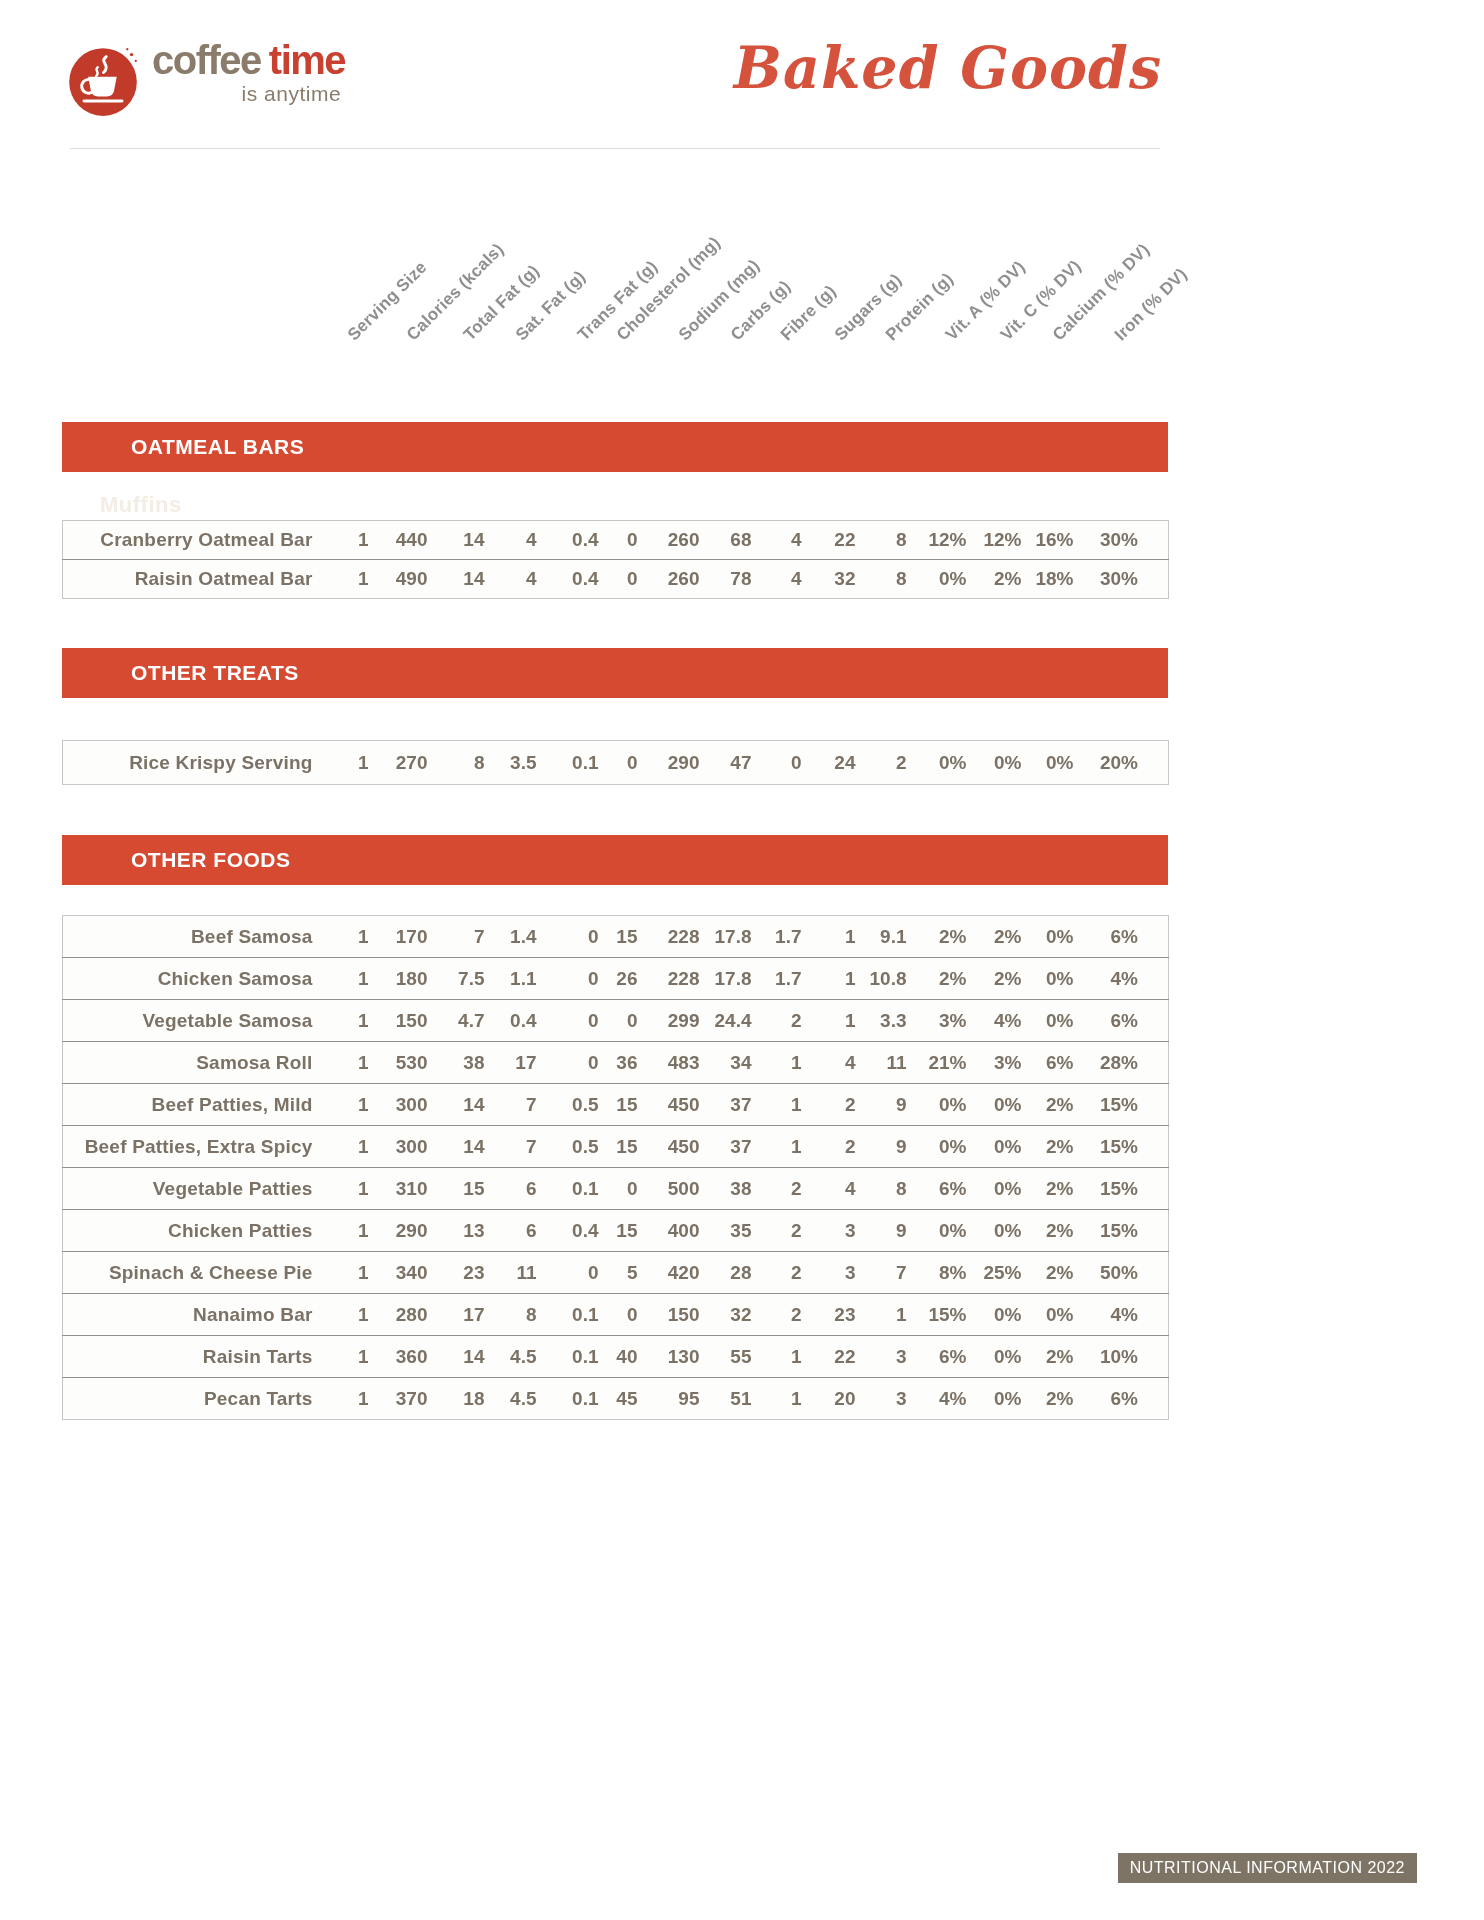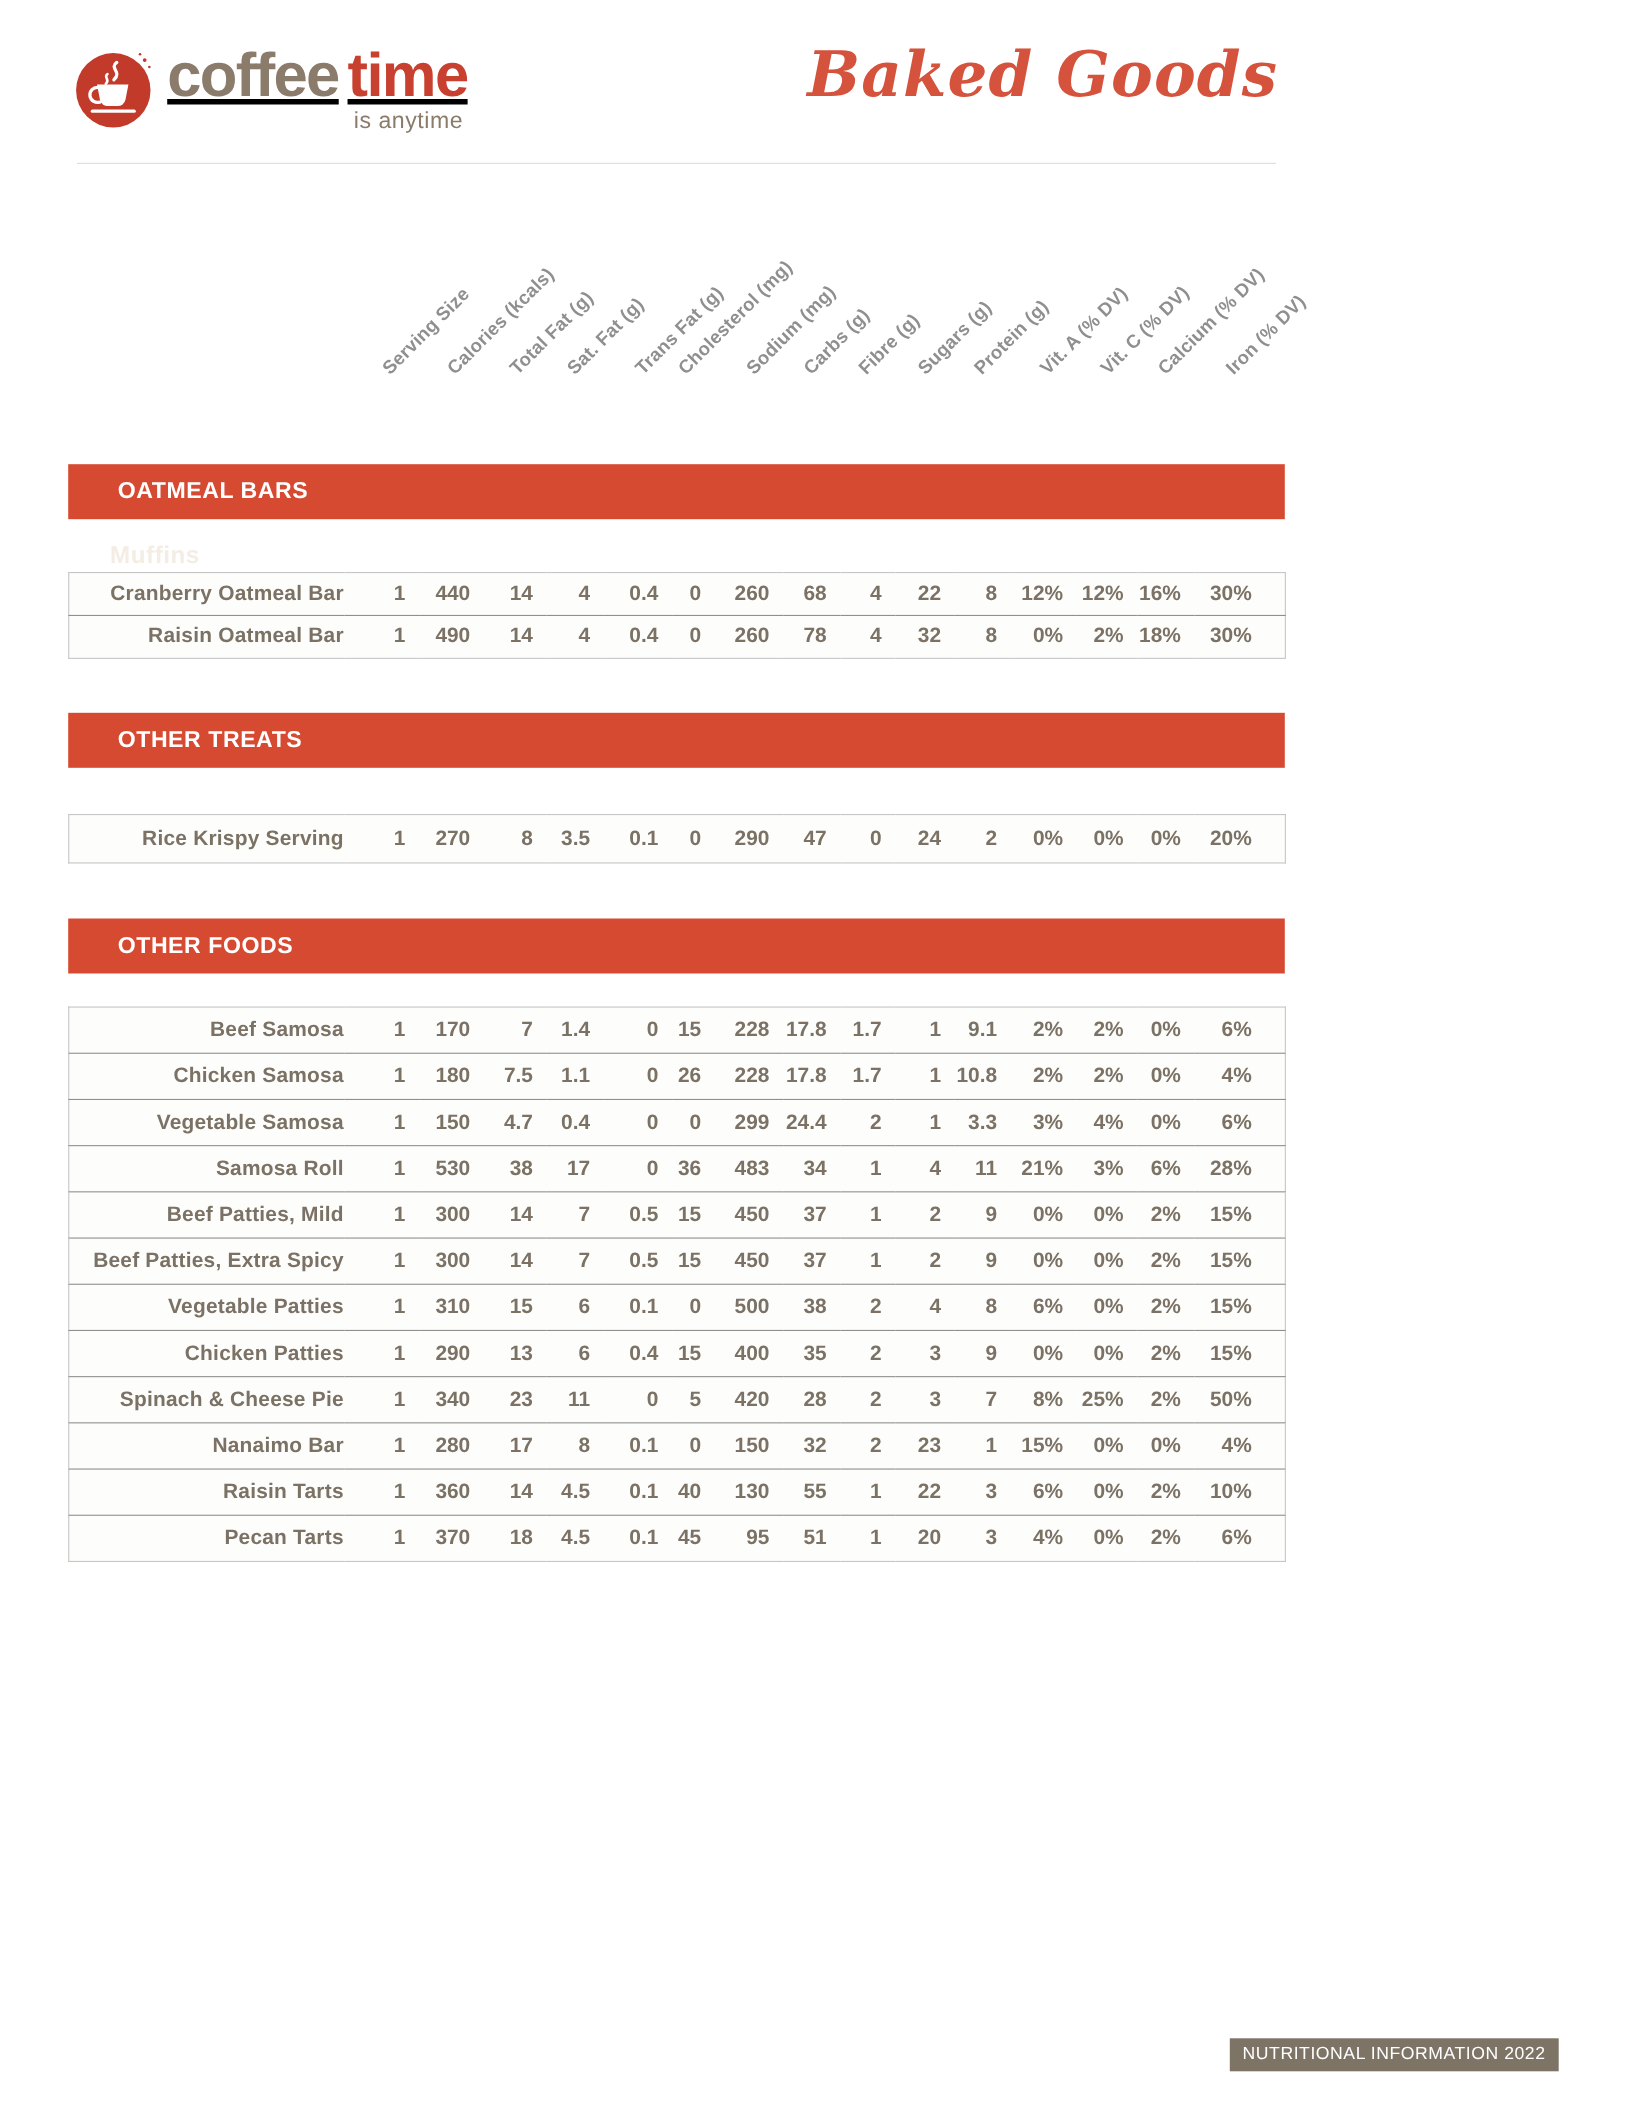--- a/index.html
+++ b/index.html
@@ -10,21 +10,21 @@
     height: 1920px;
     background: #ffffff;
     font-family: "Liberation Sans", sans-serif;
     overflow: hidden;
   }
 
   
   .logo-block { position: absolute; top: 40px; left: 66px; display: flex; align-items: flex-start; }
   .logo-mark { width: 74px; height: 74px; margin-top: 4px; }
   .logo-text { margin-left: 12px; }
-  .logo-words { font-size: 56px; font-weight: bold; letter-spacing: -1.5px; line-height: 1; text-decoration: underline; }
+  .logo-words { font-size: 40px; font-weight: bold; letter-spacing: -1.5px; line-height: 1; }
   .logo-word-coffee { color: #8a7b6b; }
   .logo-word-time { color: #c8402f; margin-left: 8px; }
   .logo-tagline { color: #8a7b6b; font-size: 21px; letter-spacing: 0.5px; text-align: right; padding-right: 4px; margin-top: 2px; }
   .page-title {
     position: absolute; top: 34px; right: 322px;
     font-family: "DejaVu Serif", serif; font-style: italic; font-weight: bold;
     font-size: 57px; color: #d5523d; letter-spacing: 1px;
   }
   .header-rule { position: absolute; top: 148px; left: 70px; width: 1090px; border-top: 1px solid #dddddd; }
 
@@ -34,21 +34,21 @@
     position: absolute; bottom: 0; white-space: nowrap;
     transform: rotate(-45deg); transform-origin: 0 100%;
     font-size: 17px; font-weight: bold; color: #8f8f8f; letter-spacing: 0.2px;
   }
 
   
   .banner {
     position: absolute; left: 62px; width: 1106px; height: 50px;
     background: #d64a32; color: #ffffff;
     font-size: 21px; font-weight: bold; letter-spacing: 0.5px;
-    line-height: 50px; padding-left: 45px;
+    line-height: 50px; padding-left: 69px;
   }
   .banner-1 { top: 422px; }
   .banner-2 { top: 648px; }
   .banner-3 { top: 835px; }
 
   .watermark {
     position: absolute; top: 492px; left: 100px;
     font-size: 22px; font-weight: bold; color: #f3ede4; letter-spacing: 0.5px;
   }
 

